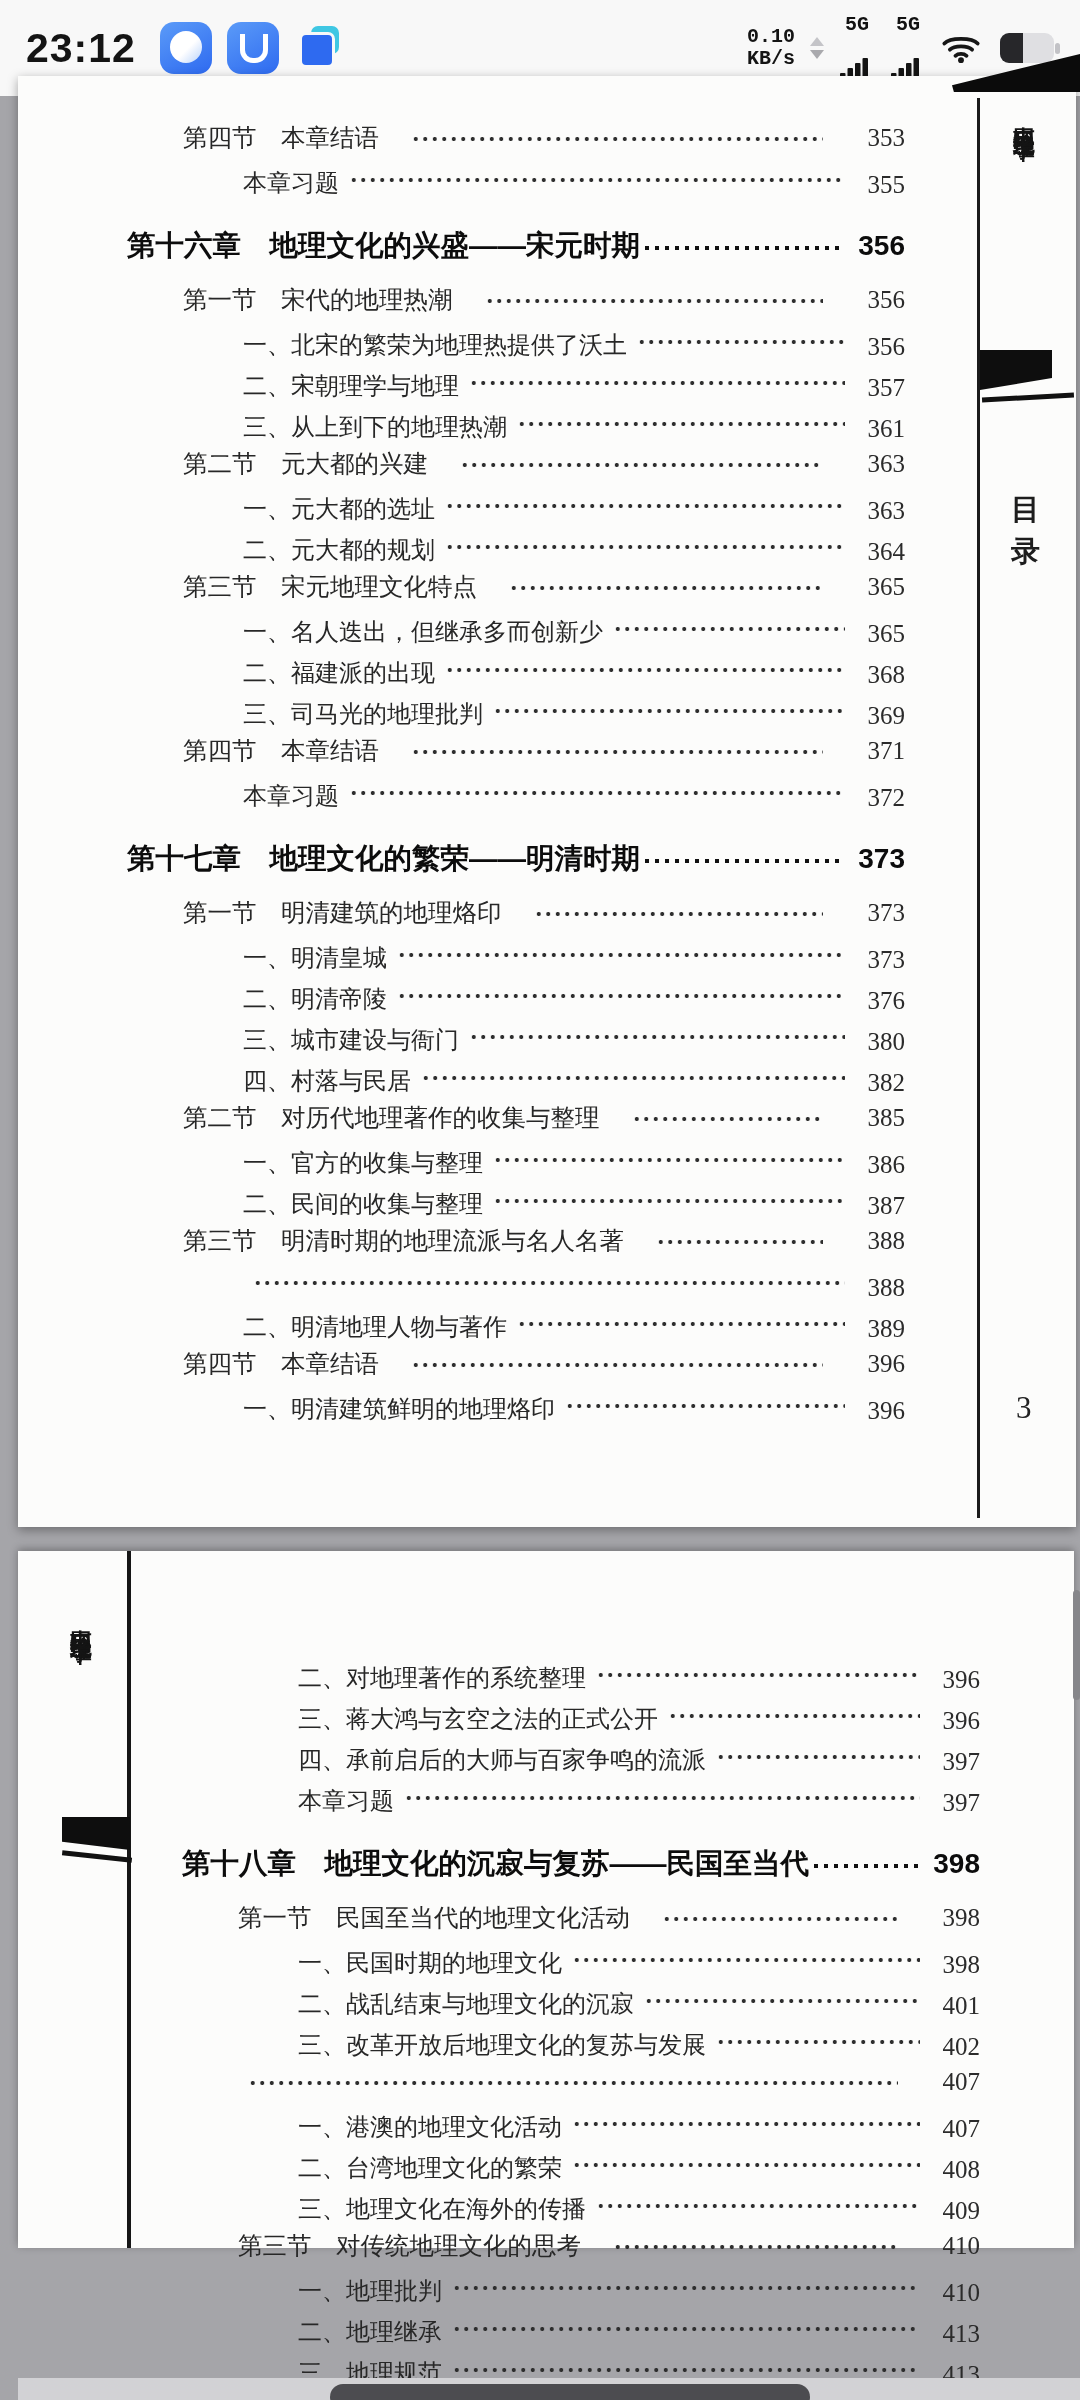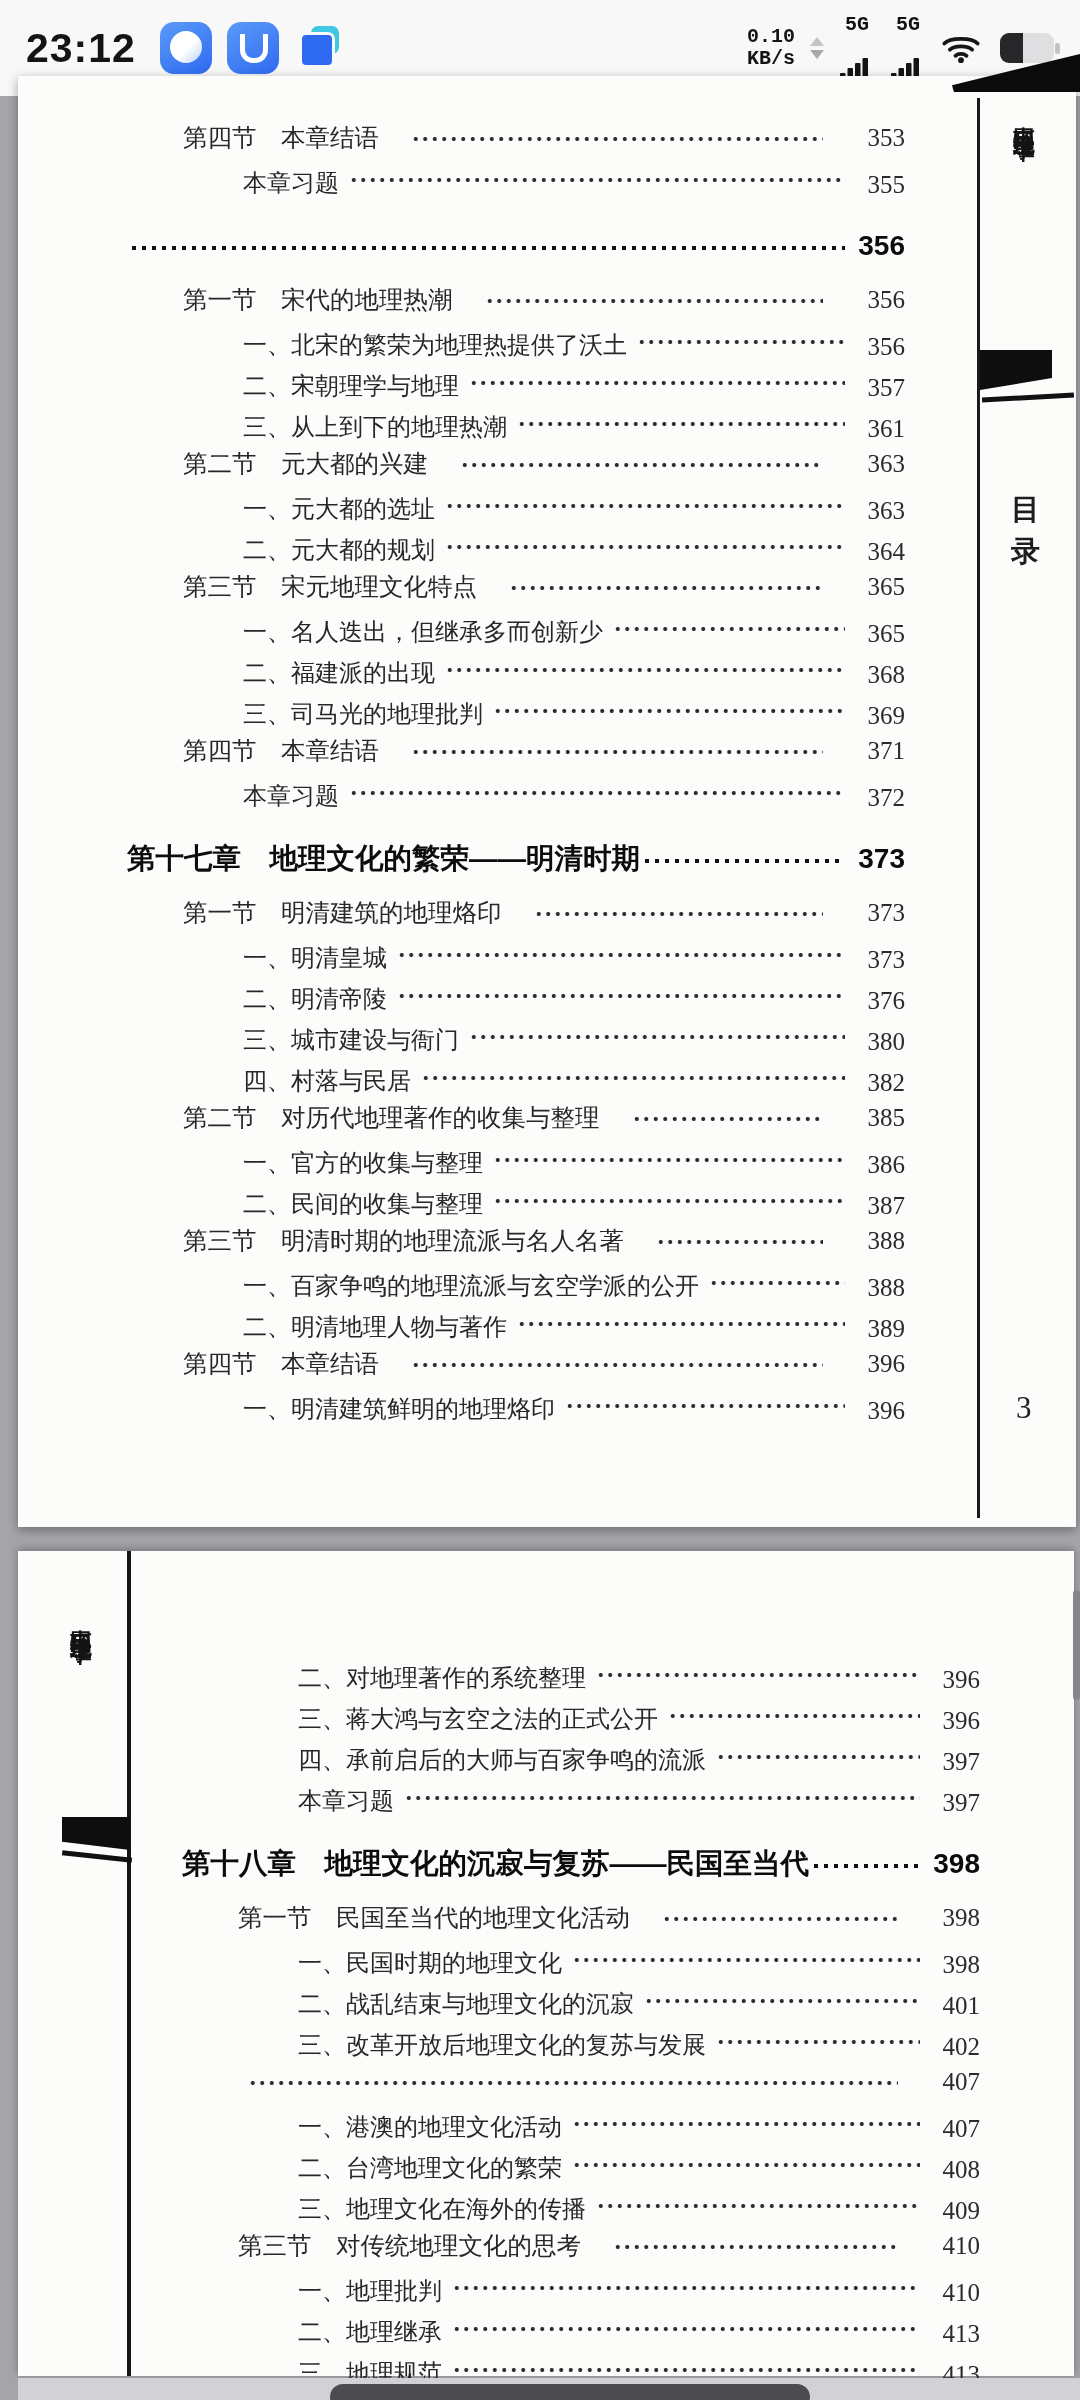--- a/index.html
+++ b/index.html
@@ -36,21 +36,21 @@
   .sig{display:flex;flex-direction:column;align-items:center;gap:19px;}
   .sig-label{font-size:20px;font-weight:700;color:#121212;line-height:20px;}
   .battery-wrap{position:relative;margin-left:4px;}
   .battery{width:54px;height:30px;border-radius:9px;background:#dfdfe2;position:relative;overflow:hidden;}
   .battery .fill{position:absolute;left:0;top:0;bottom:0;width:43%;background:#27272a;}
   .battery-nub{position:absolute;right:-6px;top:10px;width:5px;height:11px;border-radius:3px;background:#c2c2c6;}
 
   
   .page{position:absolute;background:#fcfcfb;box-shadow:0 3px 10px rgba(0,0,0,0.35);}
   #page1{left:18px;top:76px;width:1058px;height:1451px;}
-  #page2{left:18px;top:1551px;width:1056px;height:825px;box-shadow:0 -2px 8px rgba(0,0,0,0.3);}
+  #page2{left:18px;top:1551px;width:1056px;height:697px;box-shadow:0 -2px 8px rgba(0,0,0,0.3);}
 
   .toc{position:absolute;left:0;top:0;width:100%;box-sizing:border-box;}
   #toc1{padding:41px 171px 0 109px;}
   #toc2{padding:102px 94px 0 164px;}
 
   .row{display:flex;align-items:center;height:41px;color:#272727;}
   .row .lbl{white-space:nowrap;font-size:24px;}
   .row .dots{flex:1;align-self:stretch;margin:0 6px 0 10px;
     background-image:radial-gradient(circle,#2d2d2d 1.9px,transparent 2.1px);
     background-size:9.5px 9.5px;background-repeat:repeat-x;background-position:left 55%;}
@@ -161,20 +161,21 @@
         <span class="lbl">第四节　本章结语</span>
         <span class="dots"></span>
         <span class="num">353</span>
       </div>
       <div class="row item">
         <span class="lbl">本章习题</span>
         <span class="dots"></span>
         <span class="num">355</span>
       </div>
       <div class="row chapter">
+        <span class="lbl">第十六章　地理文化的兴盛——宋元时期</span>
         <span class="dots"></span>
         <span class="num">356</span>
       </div>
       <div class="row section">
         <span class="lbl">第一节　宋代的地理热潮</span>
         <span class="dots"></span>
         <span class="num">356</span>
       </div>
       <div class="row item">
         <span class="lbl">一、北宋的繁荣为地理热提供了沃土</span>
@@ -280,21 +281,20 @@
         <span class="lbl">二、民间的收集与整理</span>
         <span class="dots"></span>
         <span class="num">387</span>
       </div>
       <div class="row section">
         <span class="lbl">第三节　明清时期的地理流派与名人名著</span>
         <span class="dots"></span>
         <span class="num">388</span>
       </div>
       <div class="row item">
-        <span class="lbl">一、百家争鸣的地理流派与玄空学派的公开</span>
         <span class="dots"></span>
         <span class="num">388</span>
       </div>
       <div class="row item">
         <span class="lbl">二、明清地理人物与著作</span>
         <span class="dots"></span>
         <span class="num">389</span>
       </div>
       <div class="row section">
         <span class="lbl">第四节　本章结语</span>

